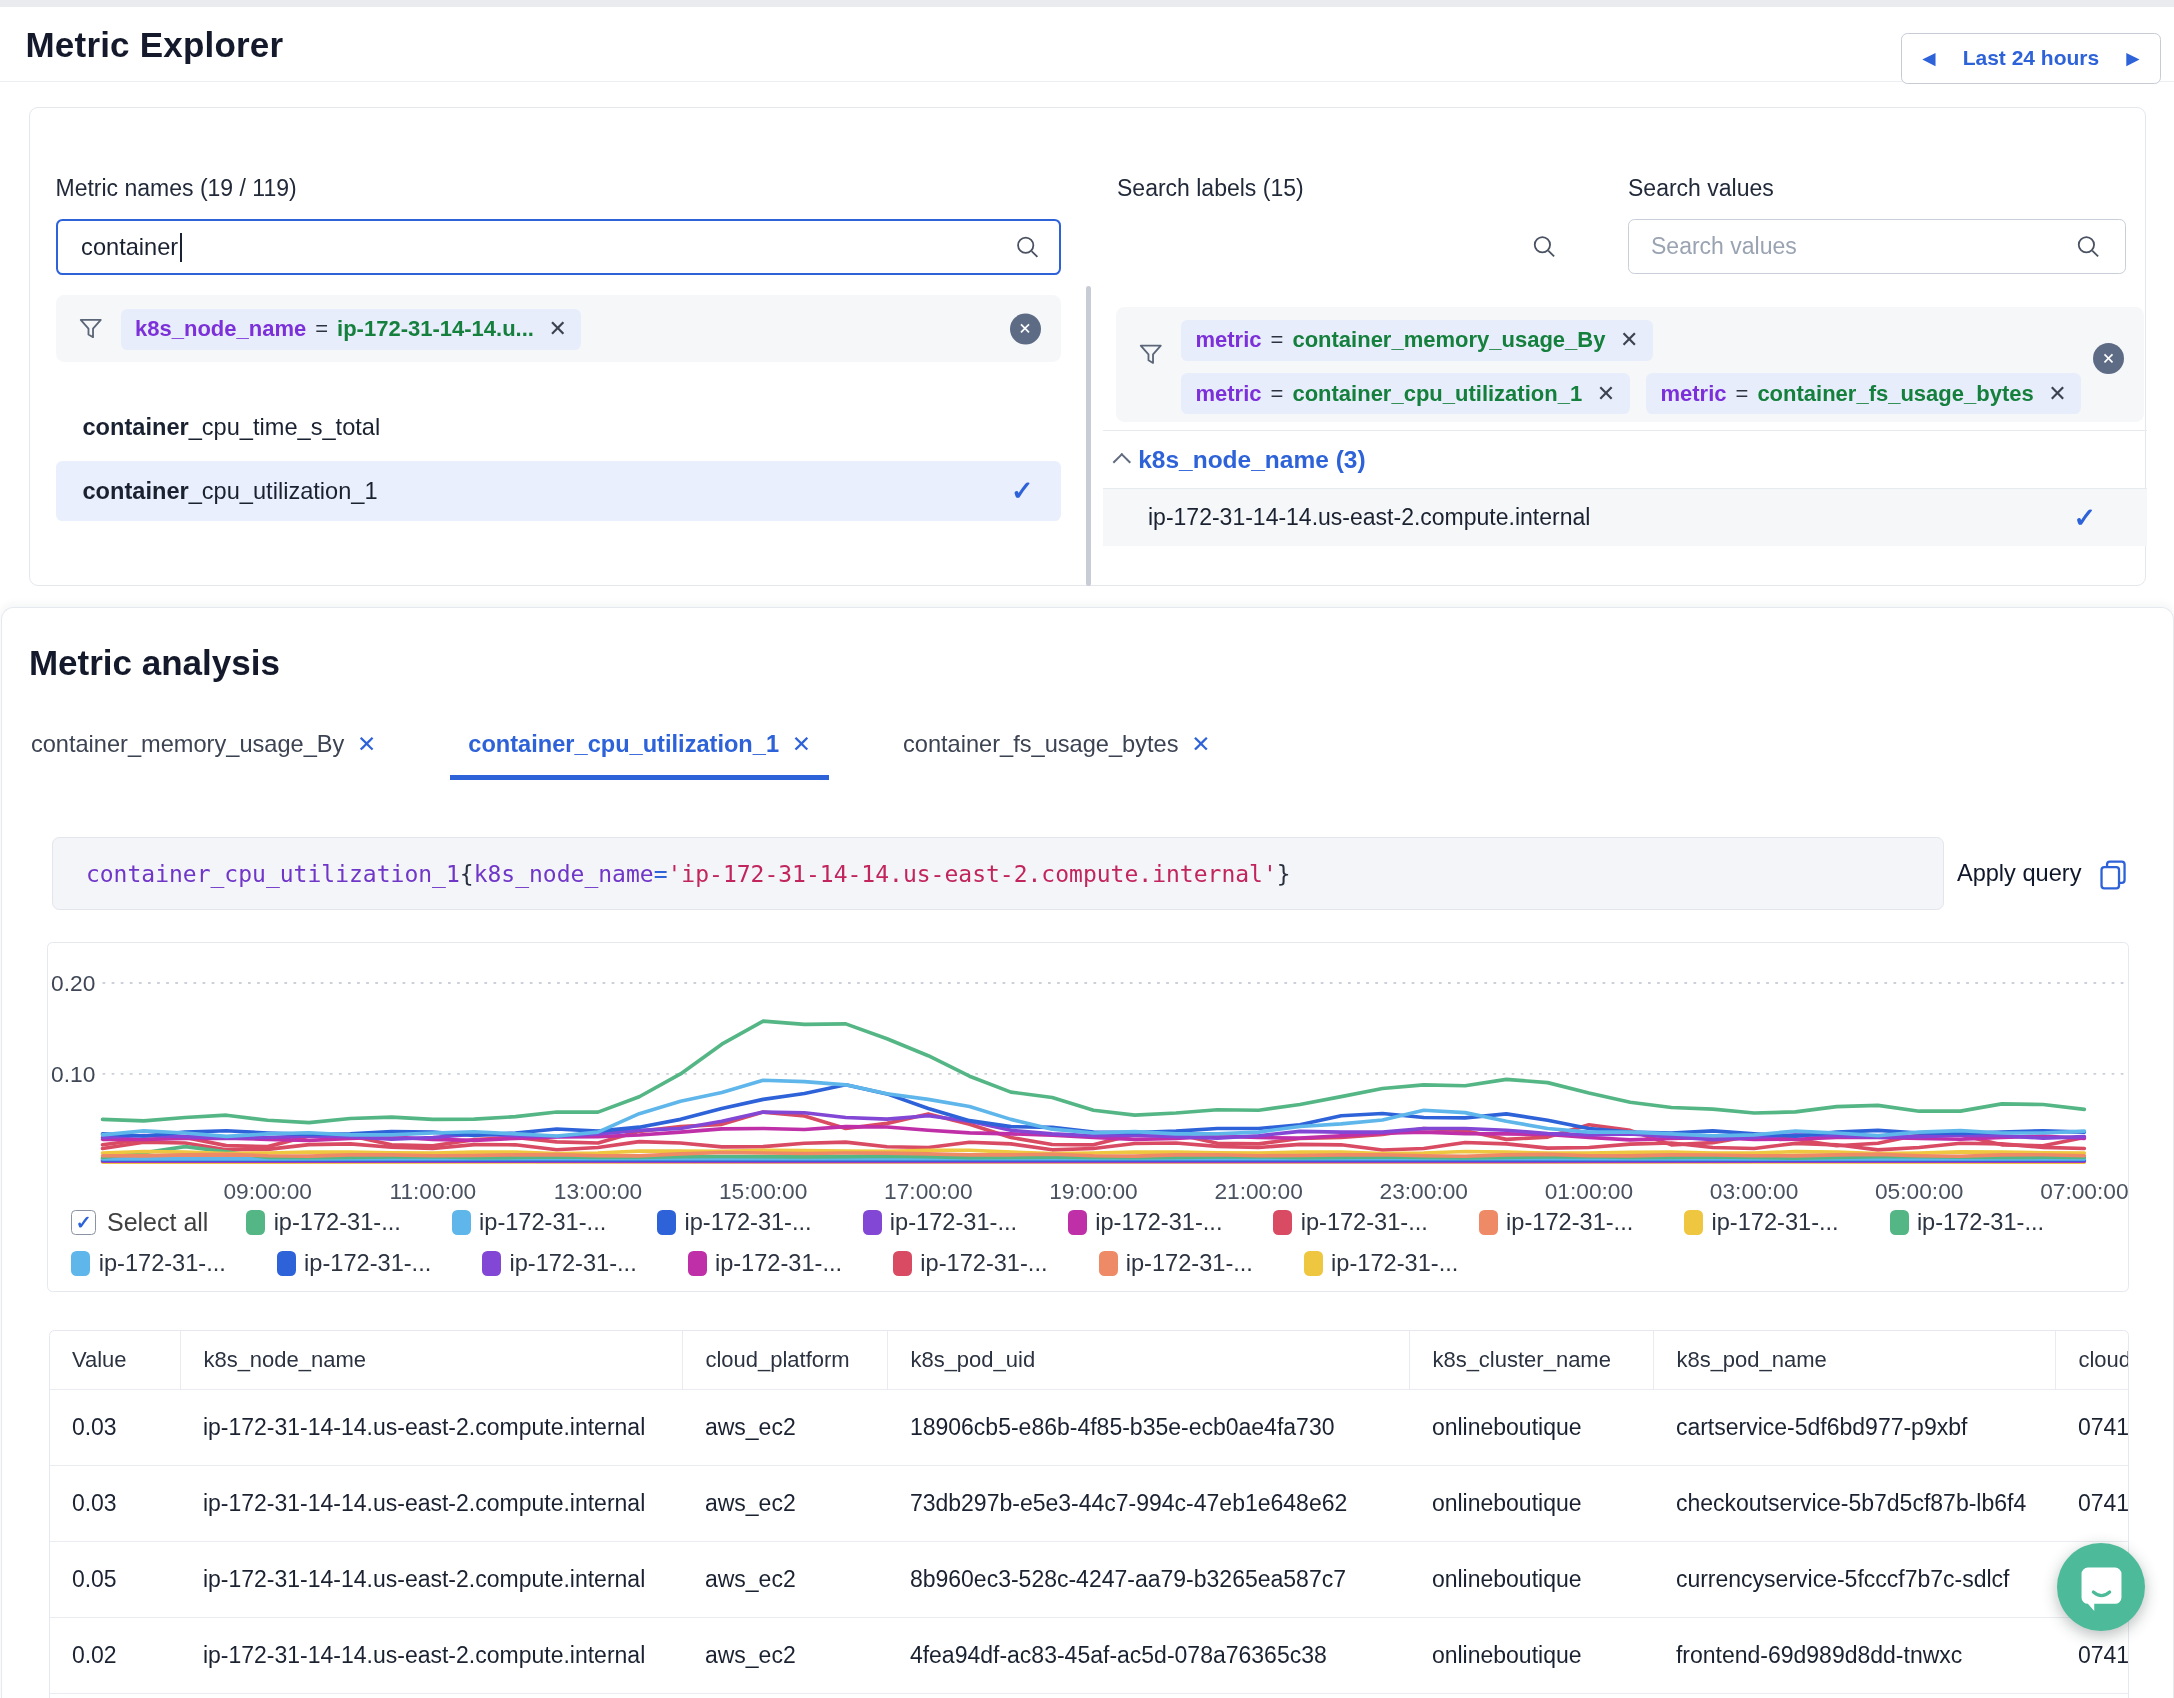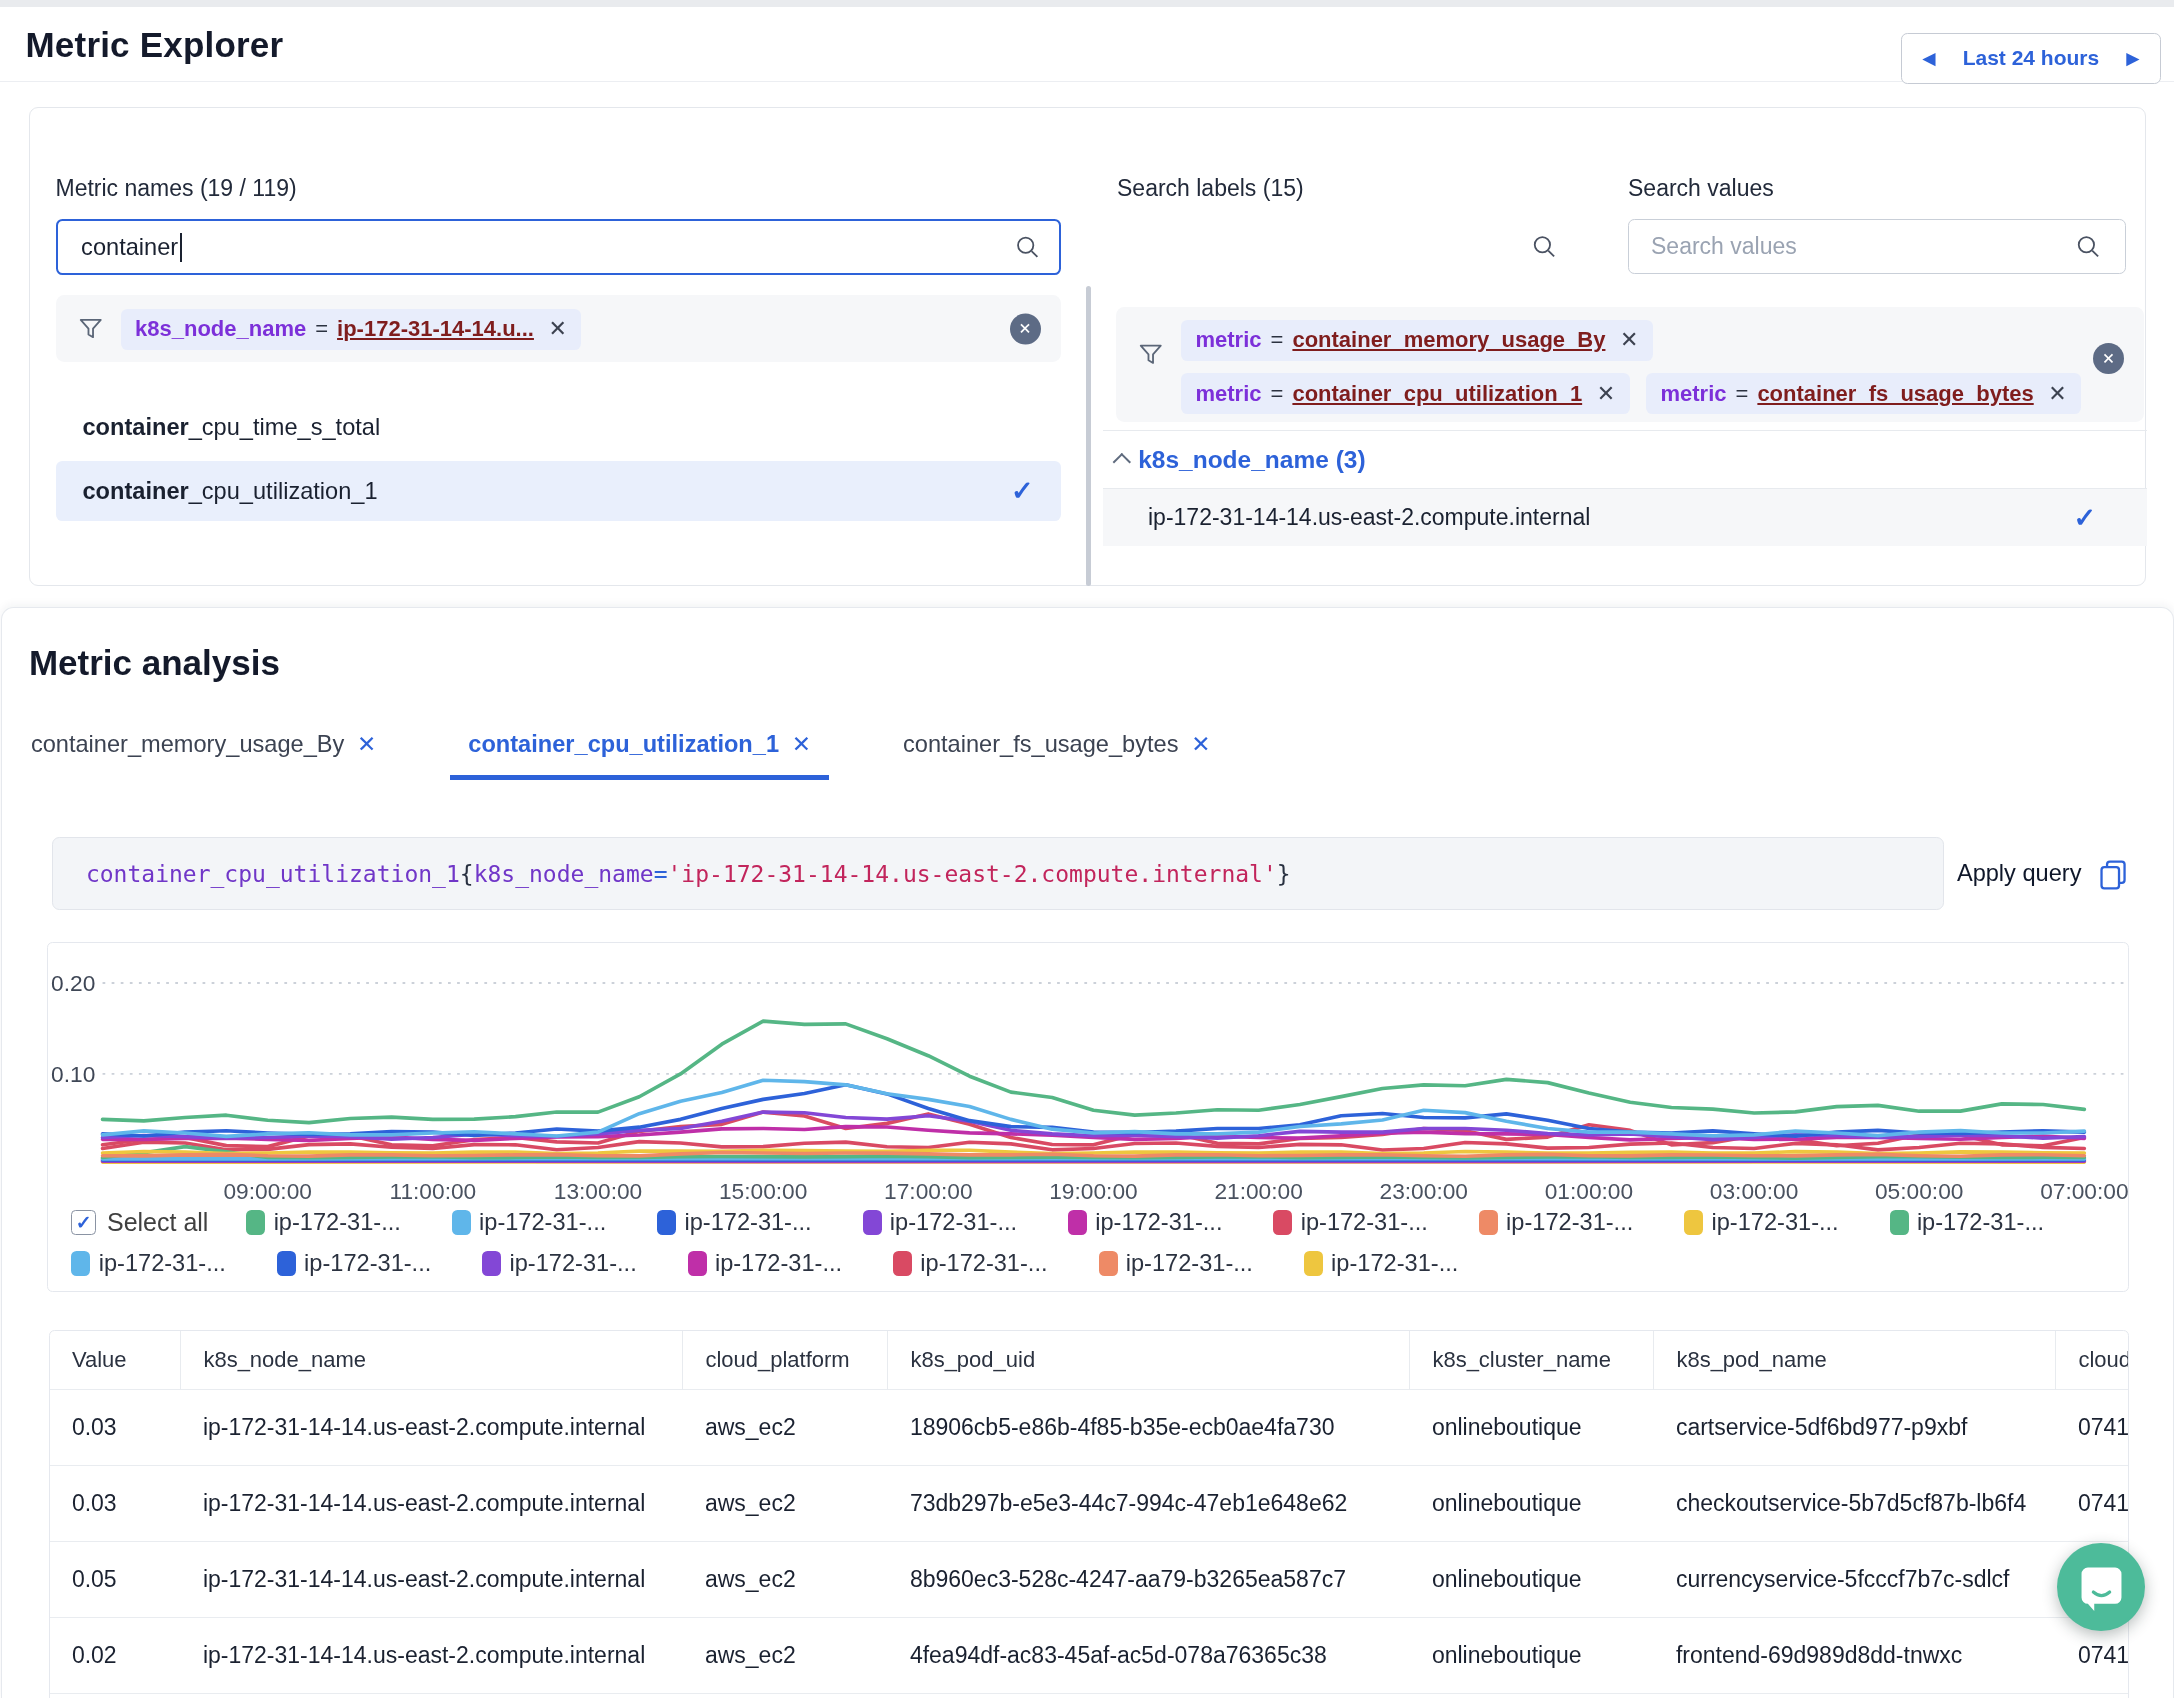--- a/index.html
+++ b/index.html
@@ -36,21 +36,21 @@
   .fb-right { left:1086px; top:199px; width:1028px; height:115px; }
   .funnel { position:absolute; left:22px; top:50%; transform:translateY(-50%); }
   .fb-right .funnel { top:35px; transform:none; }
   .clear-circle { position:absolute; right:20px; top:50%; transform:translateY(-50%); width:31px; height:31px; border-radius:50%; background:#5d6b85; color:#fff; display:flex; align-items:center; justify-content:center; font-size:15.5px; cursor:pointer; }
   .fb-right .clear-circle { top:36px; transform:none; }
   .chips { position:absolute; left:65px; top:12.7px; width:927px; display:flex; flex-wrap:wrap; gap:12.7px 16.4px; }
   .fb-left .chips { top:13.6px; }
   .chip { display:inline-flex; align-items:center; gap:9px; background:#e8edfb; border-radius:6.4px; height:41px; padding:0 14.5px; font-size:22px; white-space:nowrap; }
   .chip-key { color:#7c30d9; font-weight:bold; }
   .chip-op { color:#2b3240; }
-  .chip-val { color:#7f1d1d; font-weight:bold;text-decoration:underline; }
+  .chip-val { color:#15803d; font-weight:bold; }
   .chip-x { color:#3c4250; font-size:22px; margin-left:5.5px; cursor:pointer; }
 
   .metric-row { position:absolute; left:25.5px; width:1005px; height:60px; display:flex; align-items:center; padding:0 27px; font-size:23.6px; color:#1a2130; border-radius:6.4px; cursor:pointer; white-space:nowrap; }
   .metric-row .pfx { font-weight:bold; }
   .metric-row.selected { background:#e9effc; }
   .metric-row .check { margin-left:auto; color:#2d62d9; font-size:27px; font-weight:bold; }
 
   .v-divider { position:absolute; left:1056px; top:178px; width:4.5px; height:300px; background:#c7ccd5; border-radius:2.7px; }
 
   .group { position:absolute; left:1073px; top:322px; width:1044px; border-top:0.9px solid #e7eaee; }

